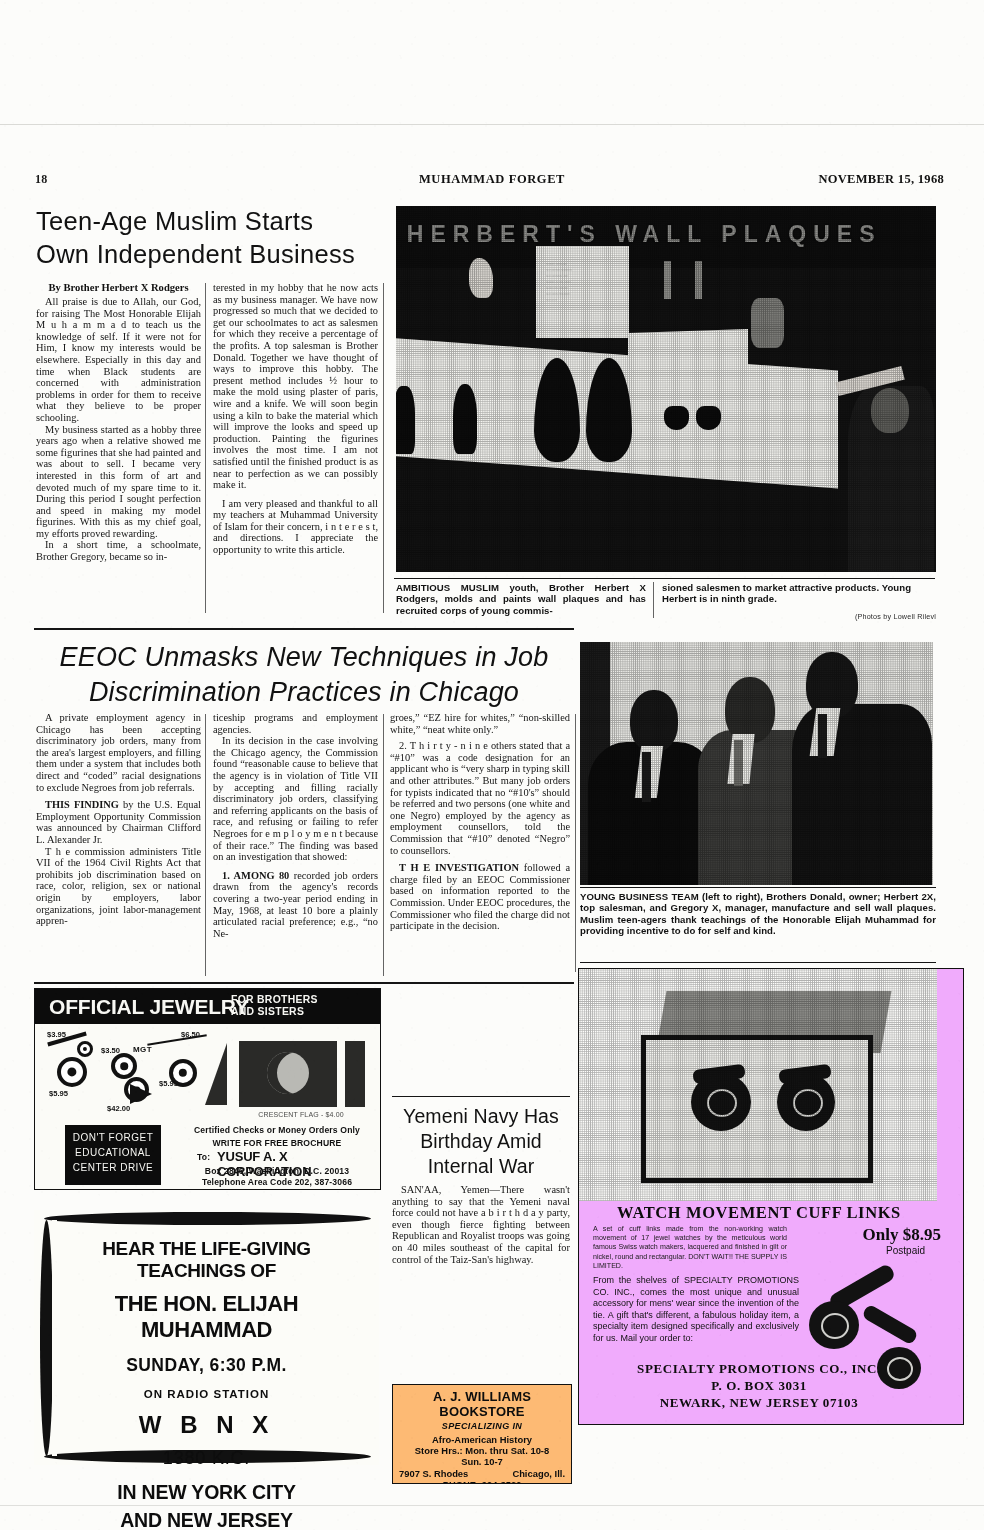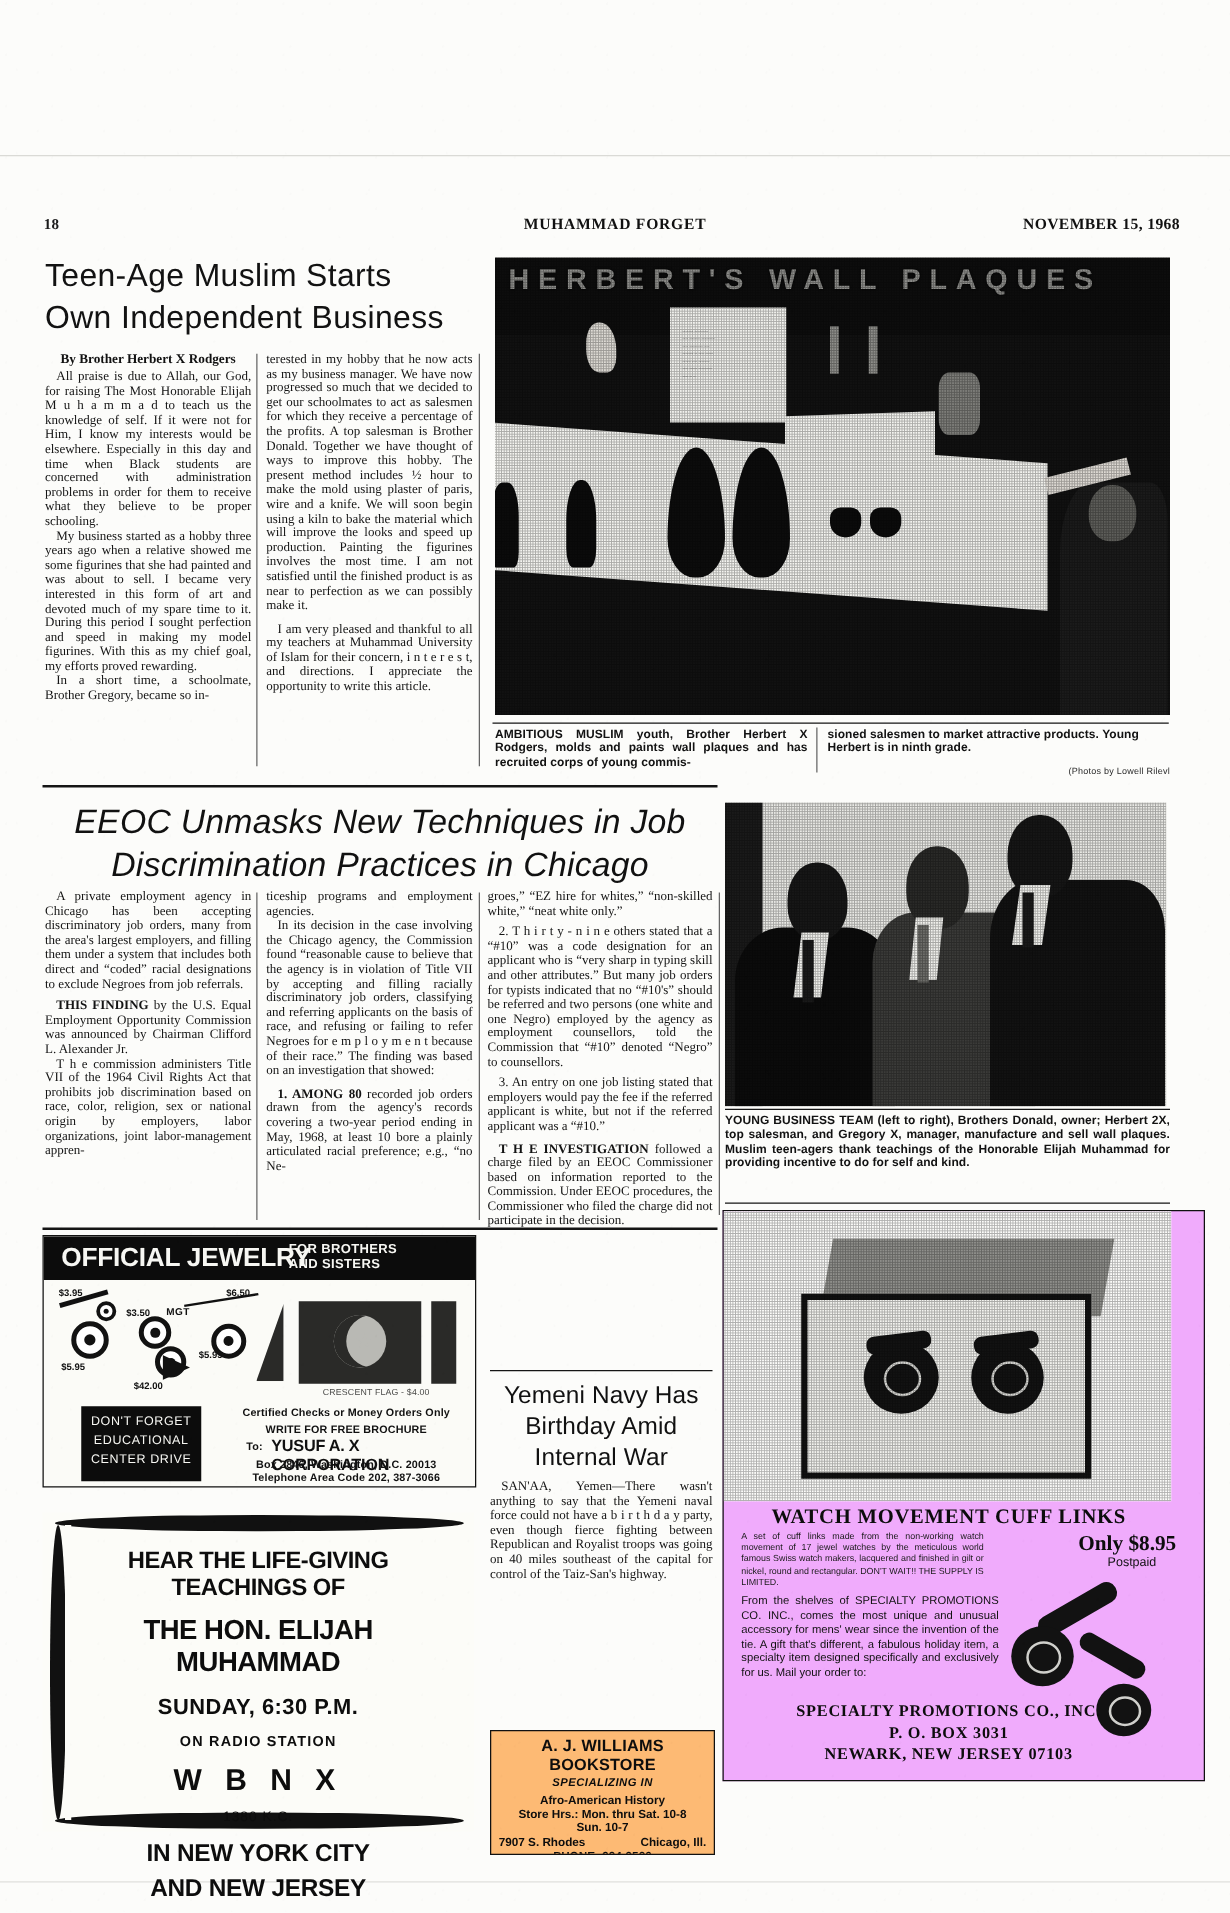--- a/index.html
+++ b/index.html
@@ -63,21 +63,21 @@
   .dots{
     position:absolute;inset:0;opacity:.55;mix-blend-mode:multiply;
     background-image:radial-gradient(circle, rgba(0,0,0,.55) 0 .7px, transparent .75px);
     background-size:2.1px 2.1px;
   }
 
   
   .p1-bg{position:absolute;inset:0;background:#111;}
   .p1-sign{position:absolute;left:0;top:0;width:100%;height:17%;background:#0d0d0d;}
   .p1-signtxt{
-    position:absolute;left:2%;top:4px;width:92%;
+    position:absolute;left:2%;top:15px;width:92%;
     font-family:"Liberation Sans",sans-serif;font-weight:700;
     font-size:23px;letter-spacing:7px;color:#8d8d8a;white-space:nowrap;
     text-shadow:0 0 2px #000;
   }
   .p1-paper{position:absolute;background:#f2f2ee;}
   .p1-shelf{position:absolute;background:#f4f4f0;}
   .p1-dark{position:absolute;background:#0c0c0c;border-radius:50% 50% 45% 45%;}
   .p1-fig{position:absolute;background:#0b0b0b;}
   .p1-man{position:absolute;background:#1b1b1b;}
   .scribble{font-family:"Liberation Serif",serif;font-size:4px;color:#6a6a6a;
@@ -150,21 +150,21 @@
   .r1{font-family:"Liberation Sans",sans-serif;font-weight:700;font-size:19px;
     letter-spacing:-.4px;color:#0d0d0d;}
   .r2{font-family:"Liberation Sans",sans-serif;font-weight:700;font-size:22px;
     letter-spacing:-.4px;color:#0d0d0d;}
   .r3{font-family:"Liberation Sans",sans-serif;font-weight:700;font-size:17.5px;
     letter-spacing:.4px;color:#0d0d0d;}
   .r4{font-family:"Liberation Sans",sans-serif;font-weight:700;font-size:11.5px;
     letter-spacing:1px;color:#0d0d0d;}
   .r5{font-family:"Liberation Sans",sans-serif;font-weight:700;font-size:24px;
     letter-spacing:6px;color:#0d0d0d;}
-  .r6{font-family:"Liberation Sans",sans-serif;font-weight:400;font-size:11px;
+  .r6{font-family:"Liberation Sans",sans-serif;font-weight:400;font-size:18px;
     letter-spacing:.8px;color:#0d0d0d;}
   .r7{font-family:"Liberation Sans",sans-serif;font-weight:700;font-size:19.5px;
     letter-spacing:-.2px;color:#0d0d0d;}
 
   
   .ad-book{position:absolute;left:392px;top:1384px;width:178px;height:98px;
     border:1px solid #111;background:#fdba74;text-align:center;overflow:hidden;}
   .ad-book .b1{font-family:"Liberation Sans",sans-serif;font-weight:700;font-size:13px;
     line-height:14.5px;color:#0d0d0d;letter-spacing:.2px;}
   .ad-book .b2{font-family:"Liberation Sans",sans-serif;font-weight:700;font-style:italic;
@@ -295,21 +295,20 @@
 
   <div class="body-col" style="position:absolute;left:213px;top:712px;width:165px;">
     <p class="noind">ticeship programs and employment agencies.</p>
     <p>In its decision in the case involving the Chicago agency, the Commission found “reasonable cause to believe that the agency is in violation of Title VII by accepting and filling racially discriminatory job orders, classifying and referring applicants on the basis of race, and refusing or failing to refer Negroes for e m p l o y m e n t because of their race.” The finding was based on an investigation that showed:</p>
     <p style="margin-top:7px;"><b>1. AMONG 80</b><span> recorded job orders drawn from the agency's records covering a two-year period ending in May, 1968, at least 10 bore a plainly articulated racial preference; e.g., “no Ne-</span></p>
   </div>
 
   <div class="body-col" style="position:absolute;left:390px;top:712px;width:180px;">
     <p class="noind">groes,” “EZ hire for whites,” “non-skilled white,” “neat white only.”</p>
     <p style="margin-top:5px;">2. T h i r t y - n i n e others stated that a “#10” was a code designation for an applicant who is “very sharp in typing skill and other attributes.” But many job orders for typists indicated that no “#10's” should be referred and two persons (one white and one Negro) employed by the agency as employment counsellors, told the Commission that “#10” denoted “Negro” to counsellors.</p>
-    <p style="margin-top:5px;">3. An entry on one job listing stated that employers would pay the fee if the referred applicant is white, but not if the referred applicant was a “#10.”</p>
     <p style="margin-top:6px;"><b>T H E  INVESTIGATION</b><span> followed a charge filed by an EEOC Commissioner based on information reported to the Commission. Under EEOC procedures, the Commissioner who filed the charge did not participate in the decision.</span></p>
   </div>
 
   <div class="photo" style="left:580px;top:642px;width:353px;height:243px;">
     <div class="p2-bg"></div>
     <div class="suit" style="left:-6px;top:0;width:36px;height:243px;background:#1a1a1a;"></div>
 
     <div class="suit" style="left:8px;top:100px;width:128px;height:143px;border-radius:30% 30% 0 0;background:#0b0b0b;"></div>
     <div class="head" style="left:50px;top:48px;width:48px;height:62px;background:#171717;"></div>
     <div class="shirt" style="left:58px;top:104px;width:22px;height:52px;transform:skewX(-7deg);"></div>

